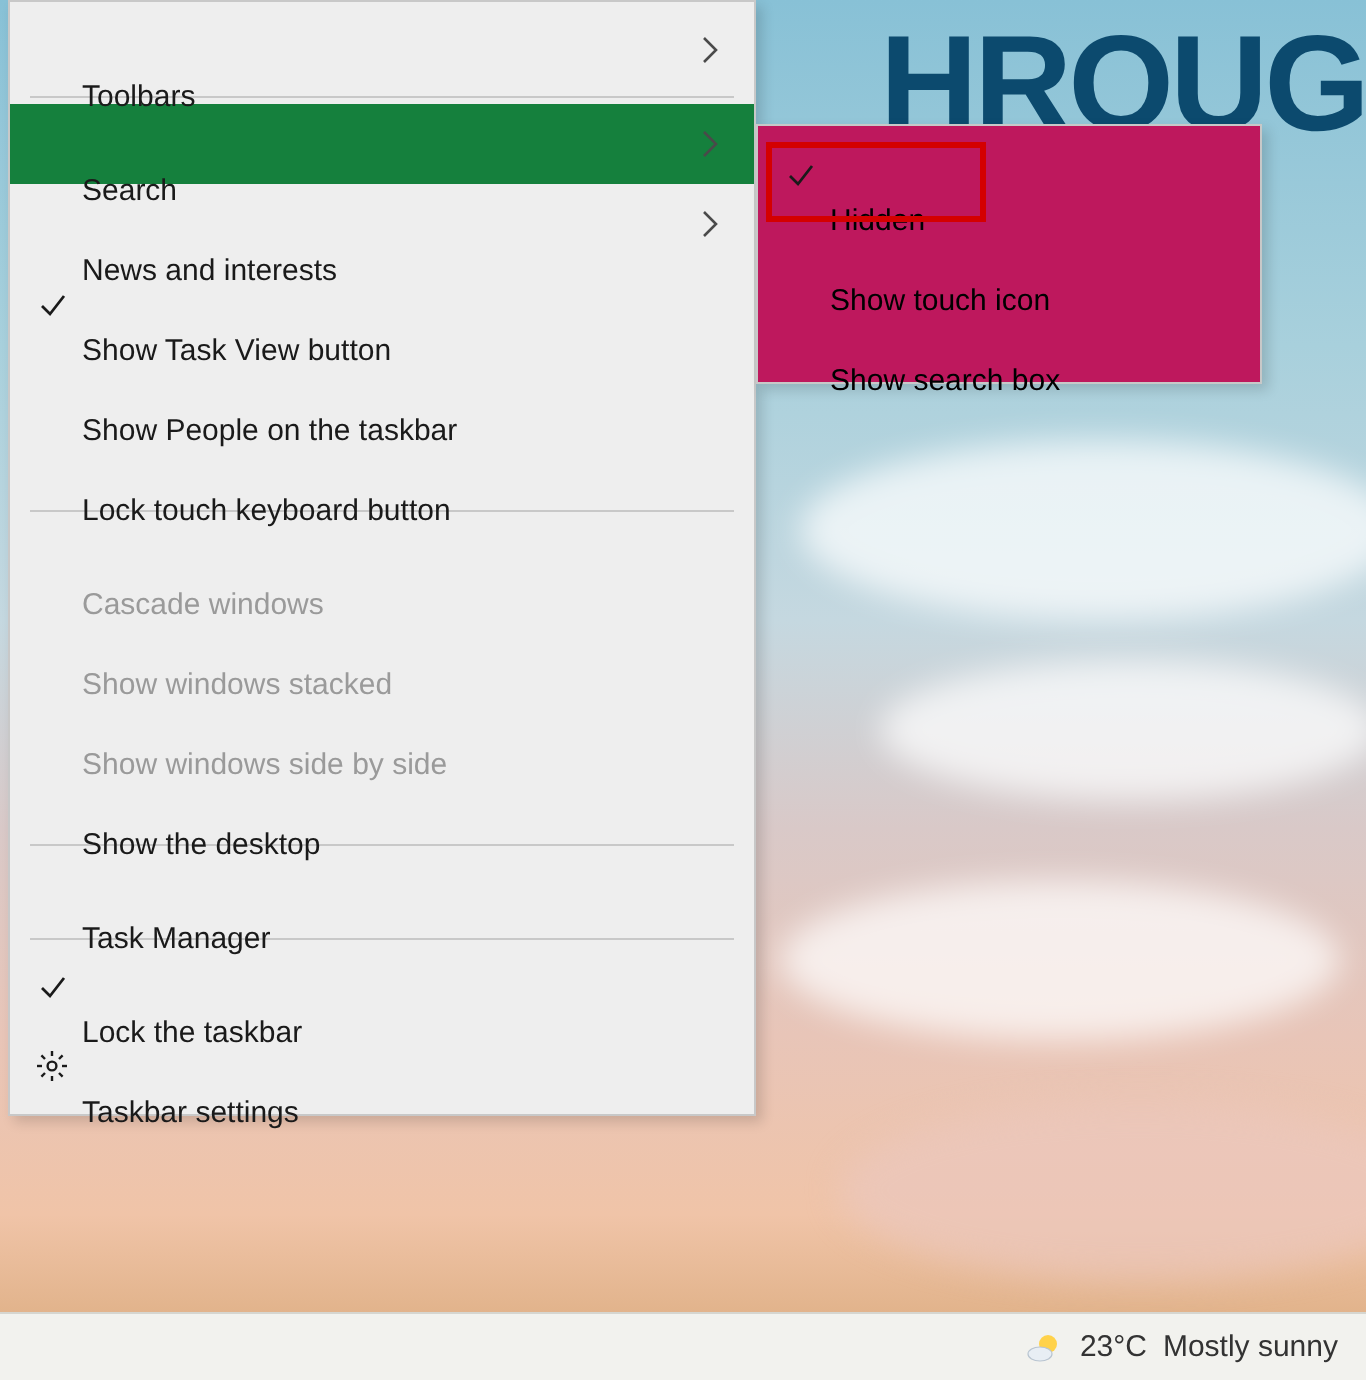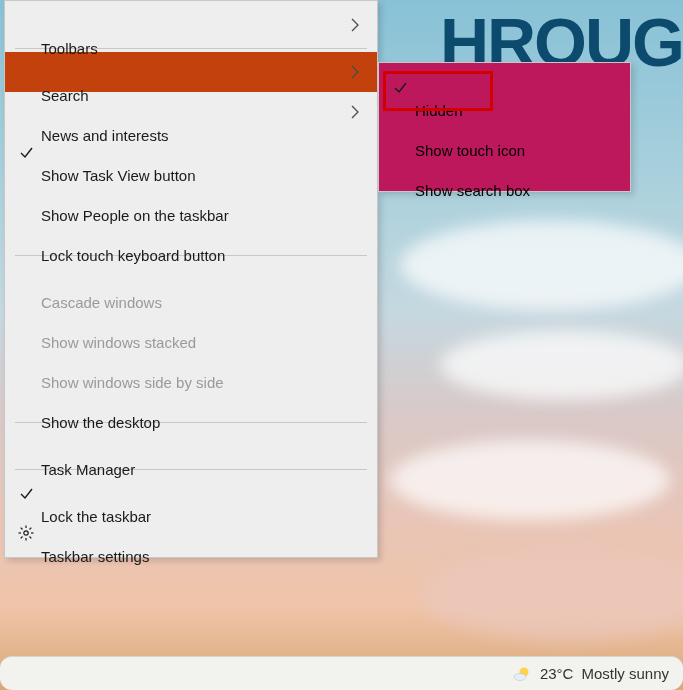--- a/index.html
+++ b/index.html
@@ -47,21 +47,21 @@
       padding: 4px 0;
     }
     .menu-item {
       display: flex;
       align-items: center;
       height: 40px;
       padding: 0 14px 0 8px;
       cursor: default;
     }
     .menu-item.highlighted {
-      background: #c2410c;
+      background: #15803d;
     }
     .menu-icon {
       width: 26px;
       display: flex;
       align-items: center;
       justify-content: center;
       flex-shrink: 0;
     }
     .menu-label {
       flex: 1;
@@ -107,21 +107,20 @@
       height: 34px;
       background: #f2f2ee;
       display: flex;
       align-items: center;
       justify-content: flex-end;
       padding: 0 14px;
       font-size: 15px;
       color: #333;
       gap: 8px;
       border-top: 1px solid #d6d6d0;
-      border-radius: 12px;
     }
     .weather-icon {
       width: 20px; height: 20px;
       display: inline-flex; align-items: center; justify-content: center;
     }
     svg { display: block; }
   </style>
 </head>
 <body>
 

